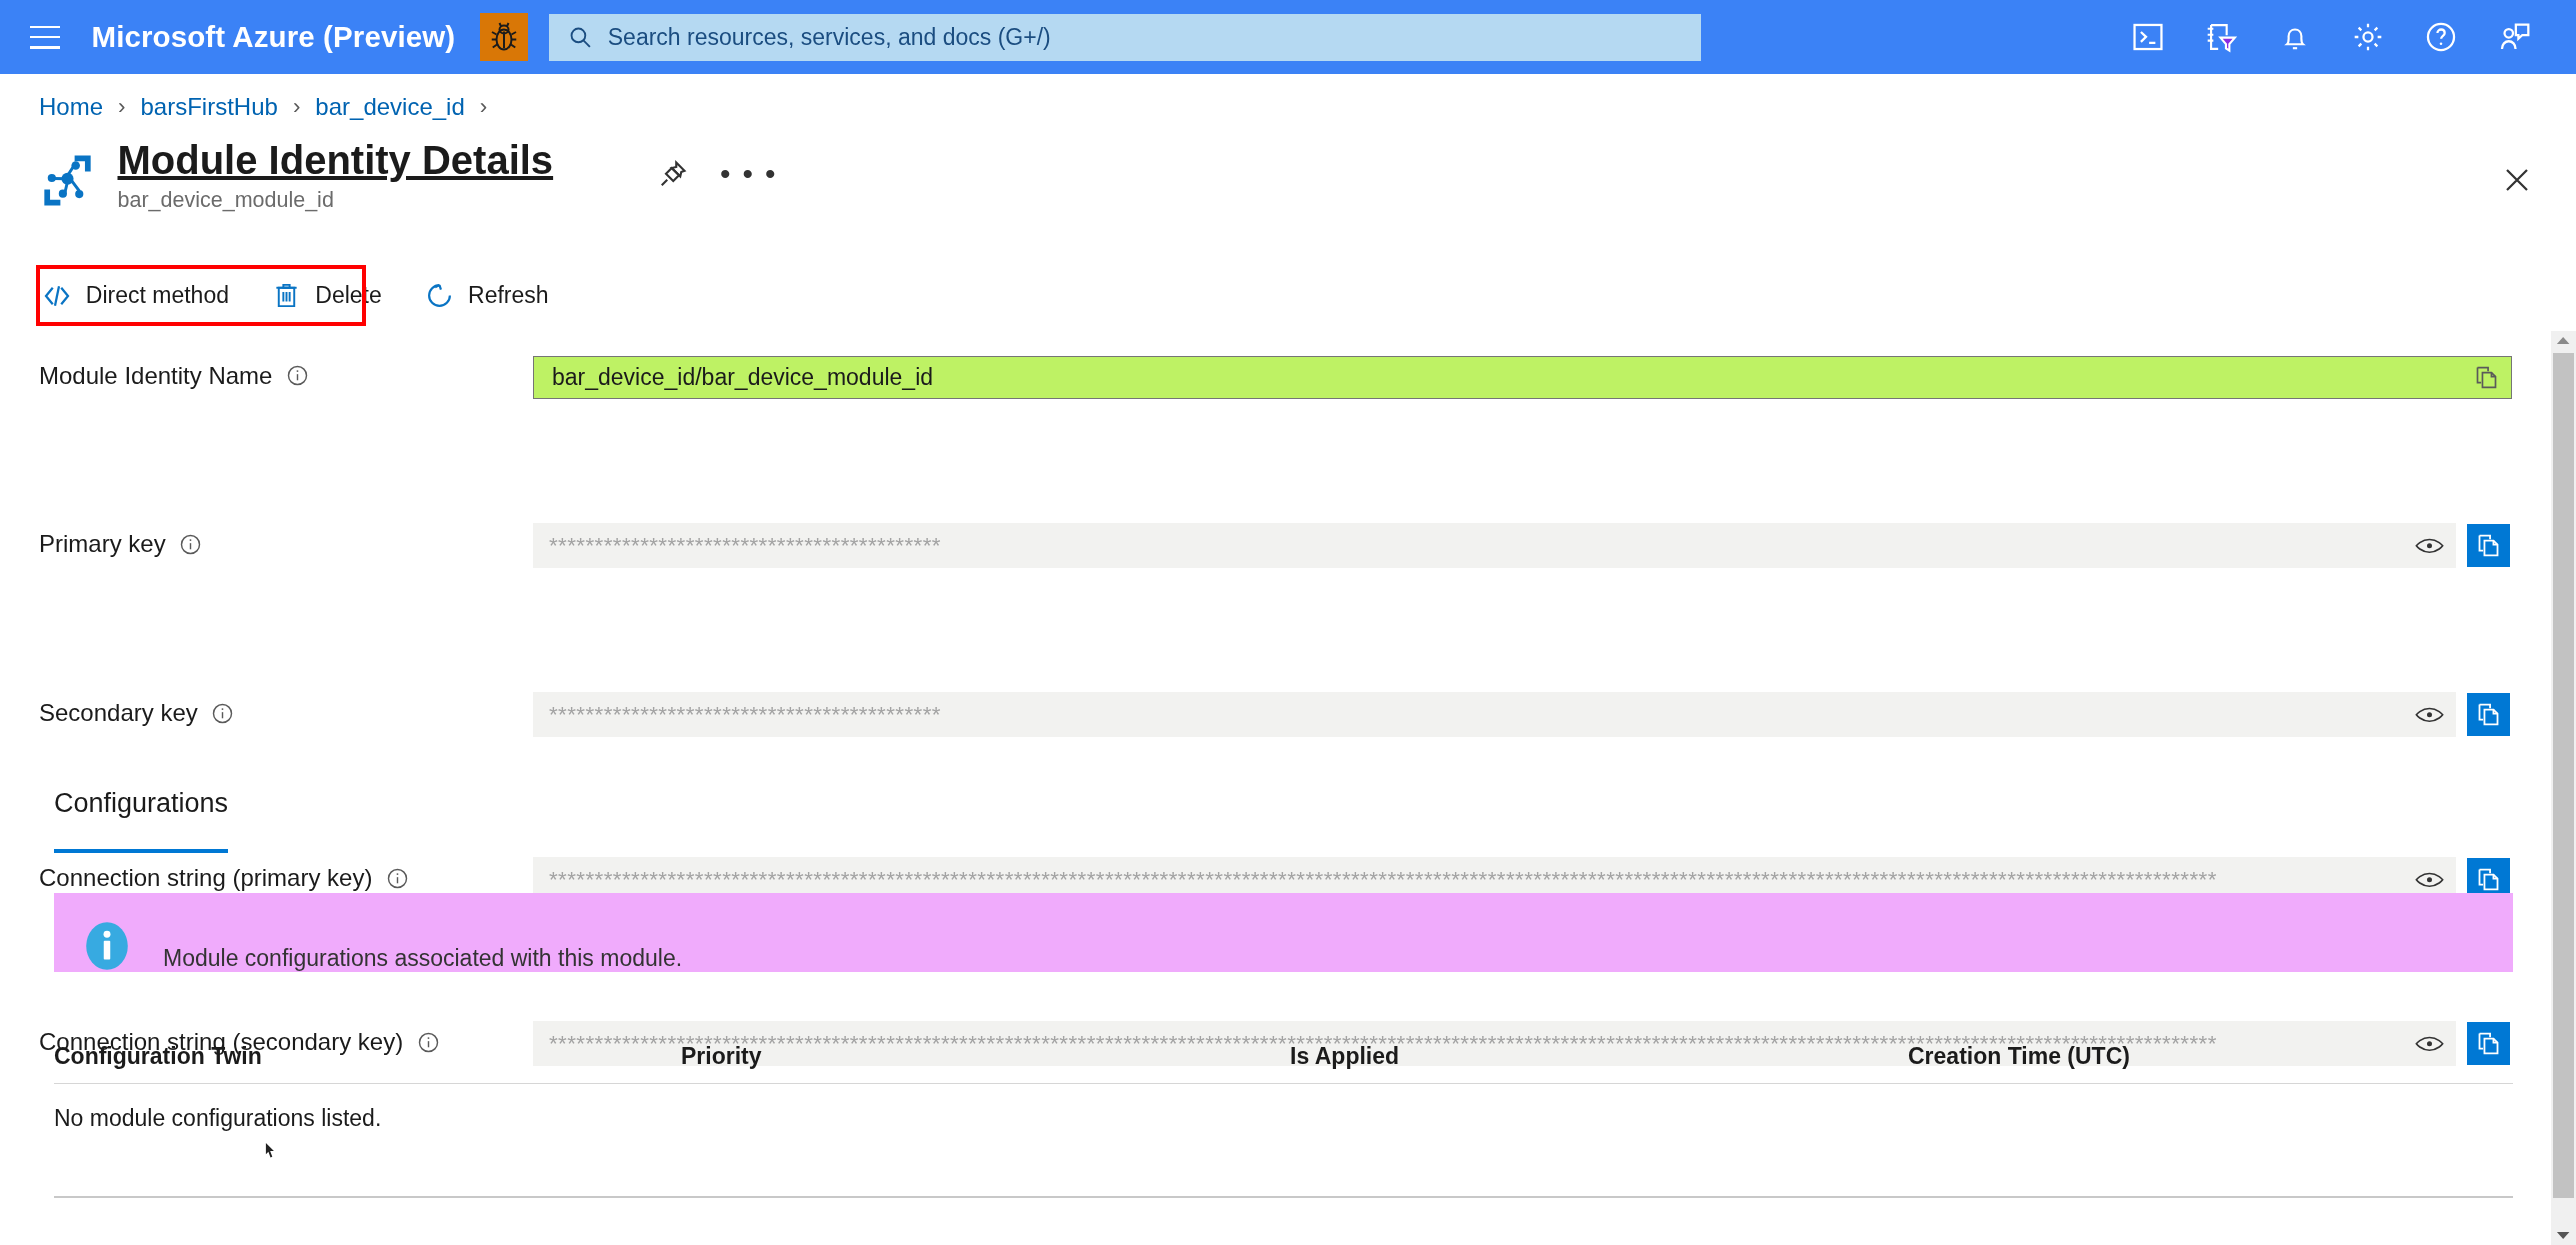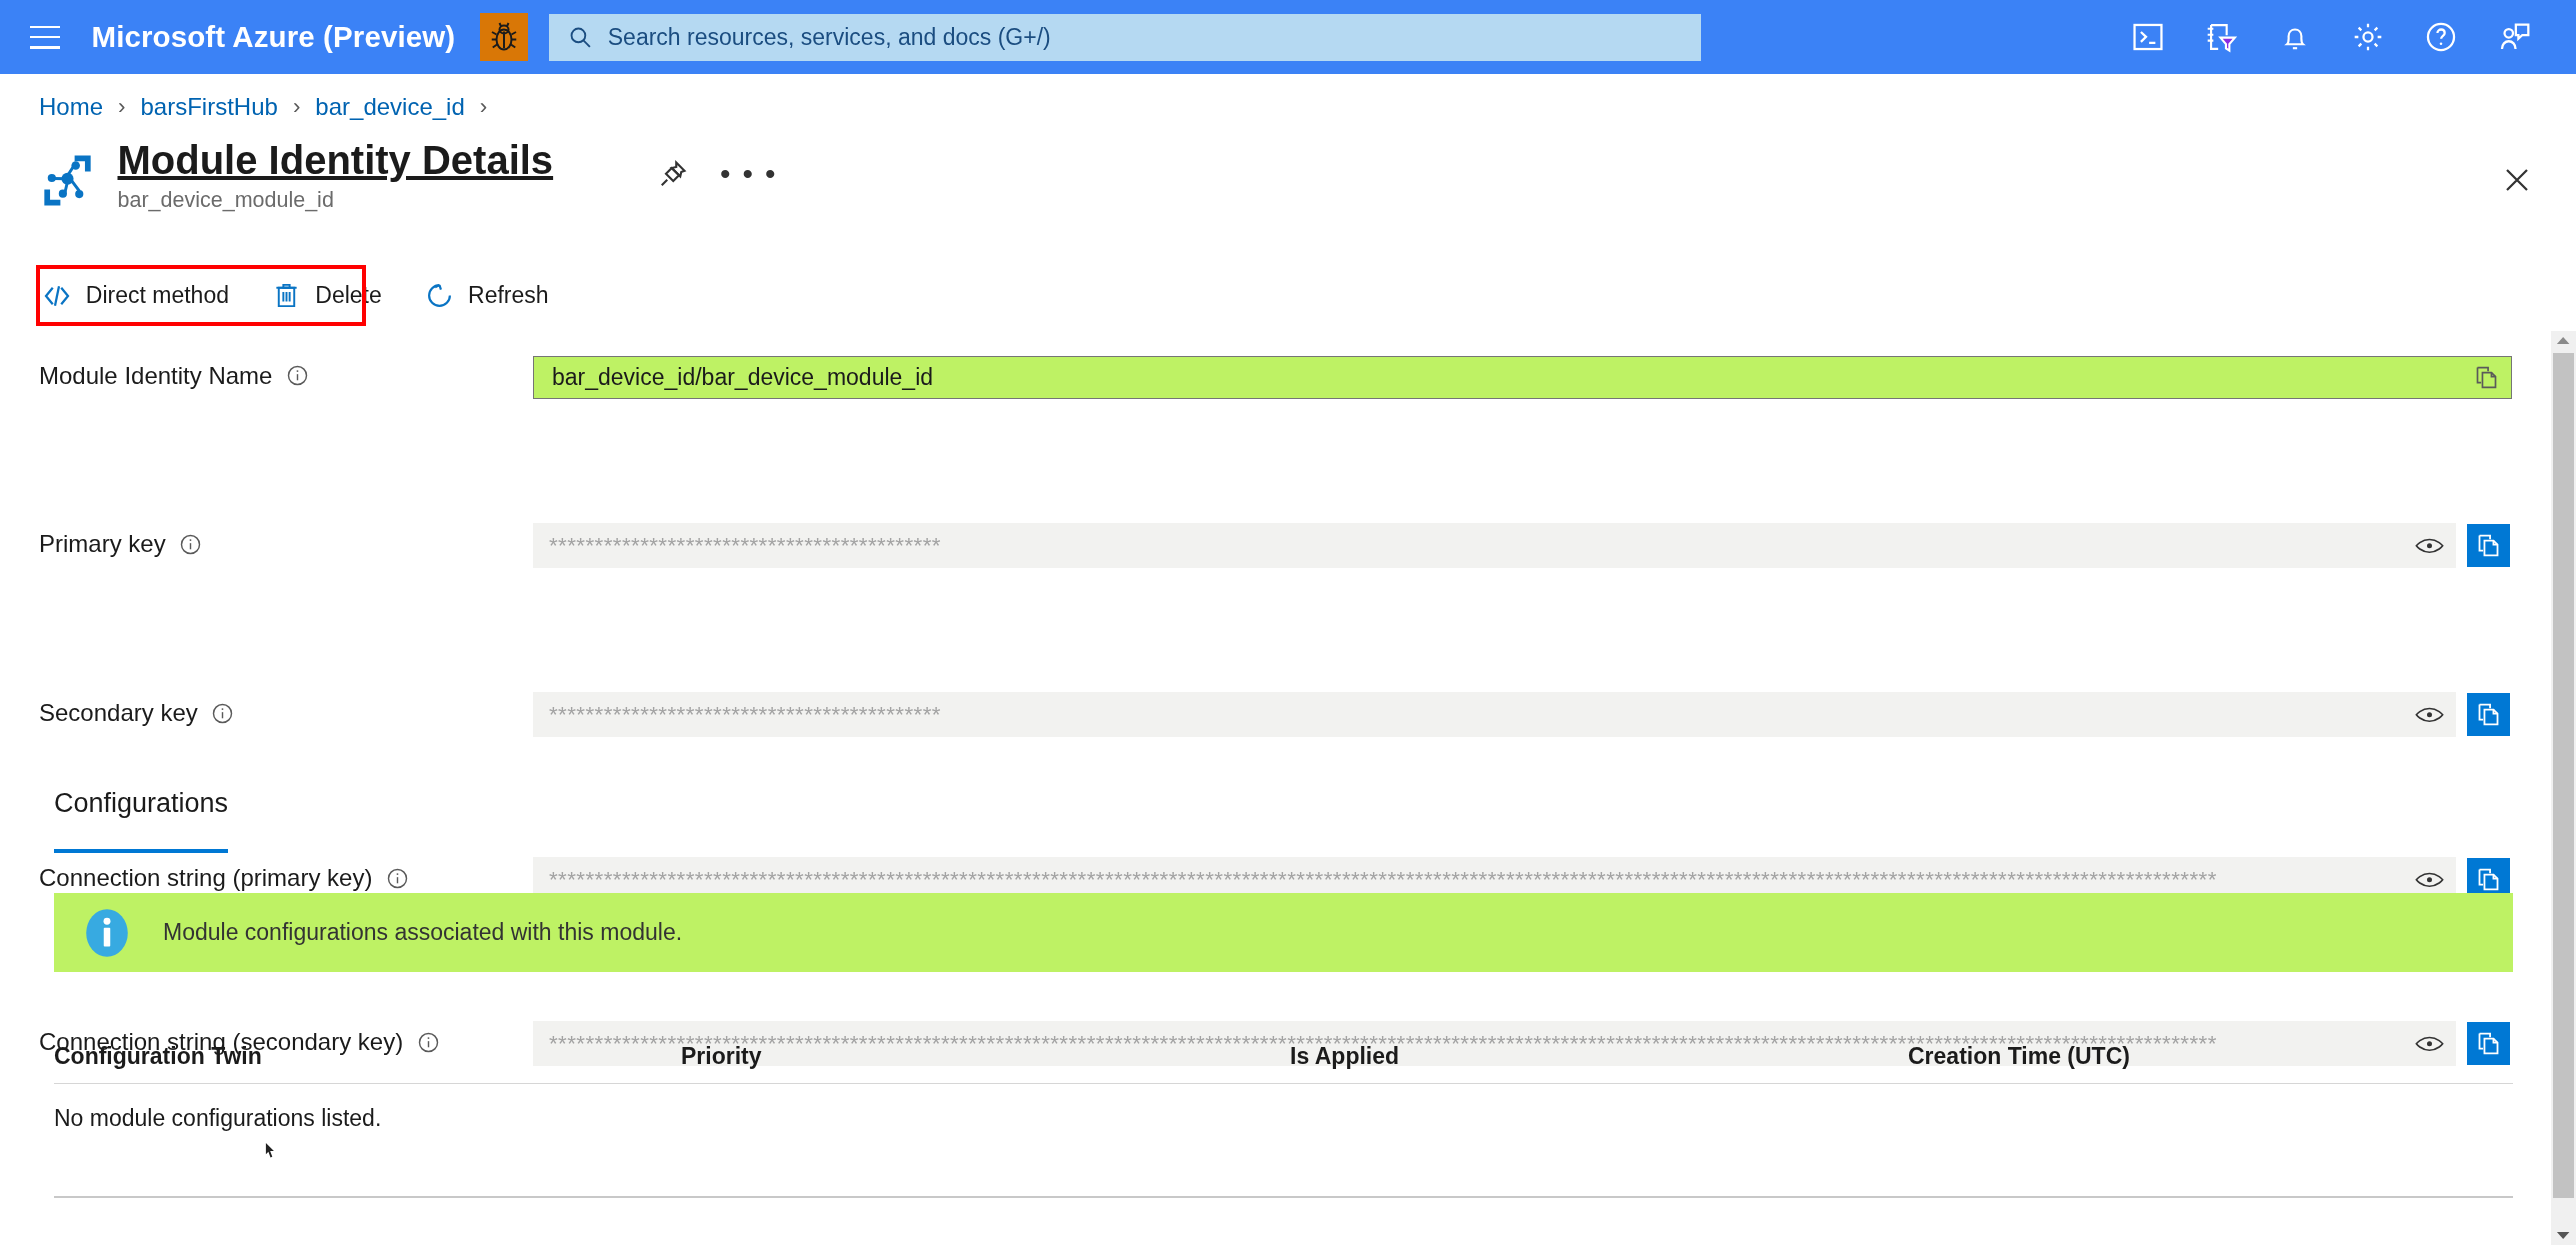--- a/index.html
+++ b/index.html
@@ -156,22 +156,22 @@
   .tab {
     font-size: 27px; color: #1b1b1b; padding-bottom: 30px;
     border-bottom: 4.5px solid transparent; cursor: pointer;
   }
   .tab.active { border-bottom-color: #0078d4; }
 
   
   .banner {
     position: absolute; top: 893px; left: 54px;
     width: 2459px; height: 79px;
-    background: #bef264;
-    display: flex; align-items: center;
+    background: #f0abfc;
+    display: flex; align-items: flex-end;
   }
   .banner .bicon { margin-left: 27px; flex: 0 0 auto; display:flex; }
   .banner .btext { margin-left: 30px; font-size: 23px; color: #333333; }
 
   
   .tbl { position: absolute; top: 1030px; left: 54px; width: 2459px; }
   .thead {
     display: flex; align-items: center; height: 54px;
     border-bottom: 1.8px solid #d6d6d6;
   }

